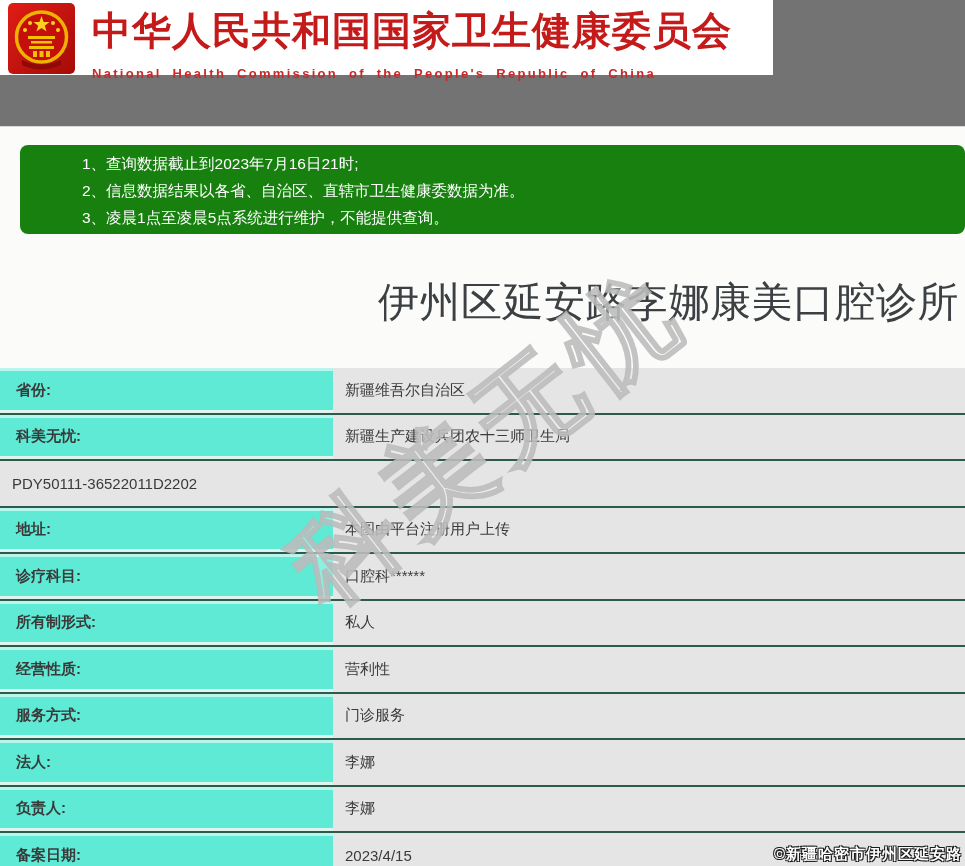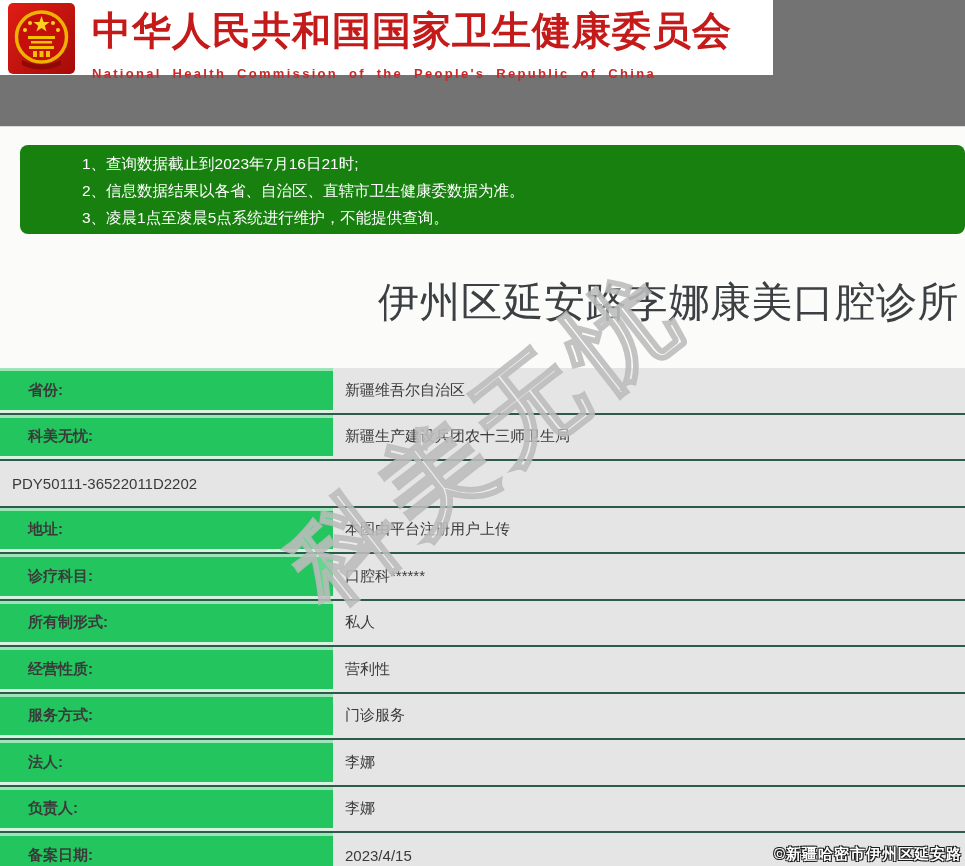--- a/index.html
+++ b/index.html
@@ -53,22 +53,22 @@
   
   .record-table{
     position:absolute;left:0;top:241px;width:965px;
   }
   .row{
     display:flex;height:46.5px;box-sizing:border-box;
     border-bottom:2px solid #2d5a4b;
   }
   .cell{display:flex;align-items:center;font-size:15px;color:#3a3a3a;box-sizing:border-box;}
   .cell.label{
-    width:333px;flex:0 0 333px;background:#22c55e;
-    padding-left:28px;font-weight:bold;
+    width:333px;flex:0 0 333px;background:#5eead4;
+    padding-left:16px;font-weight:bold;
     box-shadow:inset 0 3px 0 rgba(255,255,255,0.55), inset 0 -3px 0 rgba(236,246,240,0.9);
   }
   .cell.value{
     flex:1;background:#e5e5e5;padding-left:12px;
   }
 
   
   .wm-diagonal{
     position:absolute;left:215px;top:370px;width:540px;height:130px;
     transform:rotate(-38deg);transform-origin:center center;

